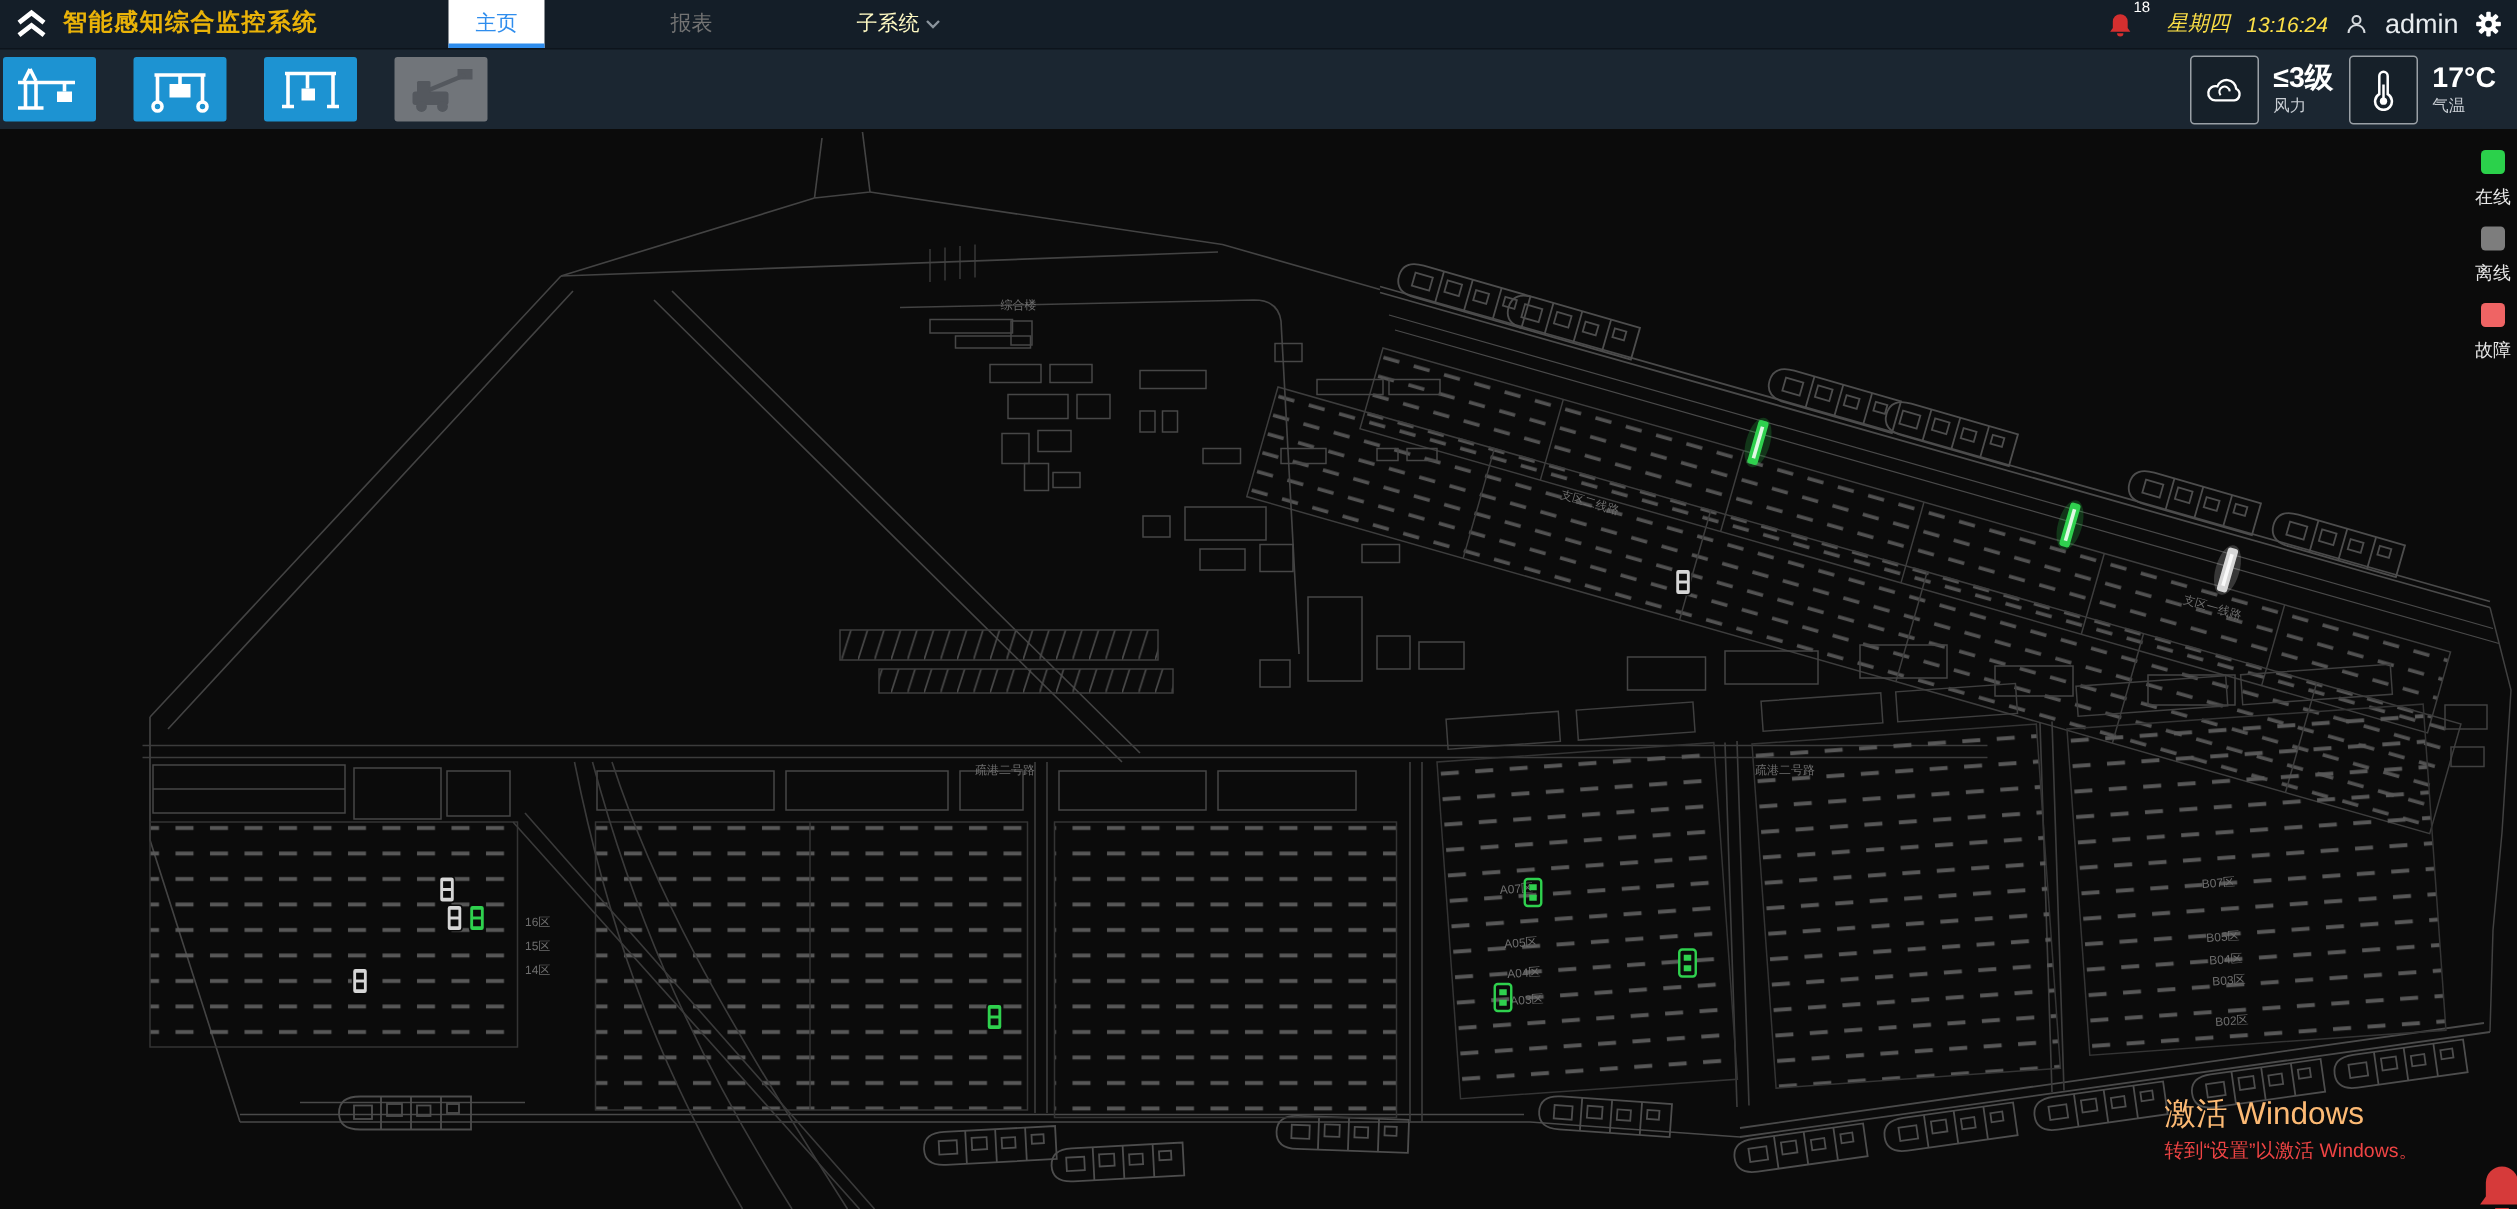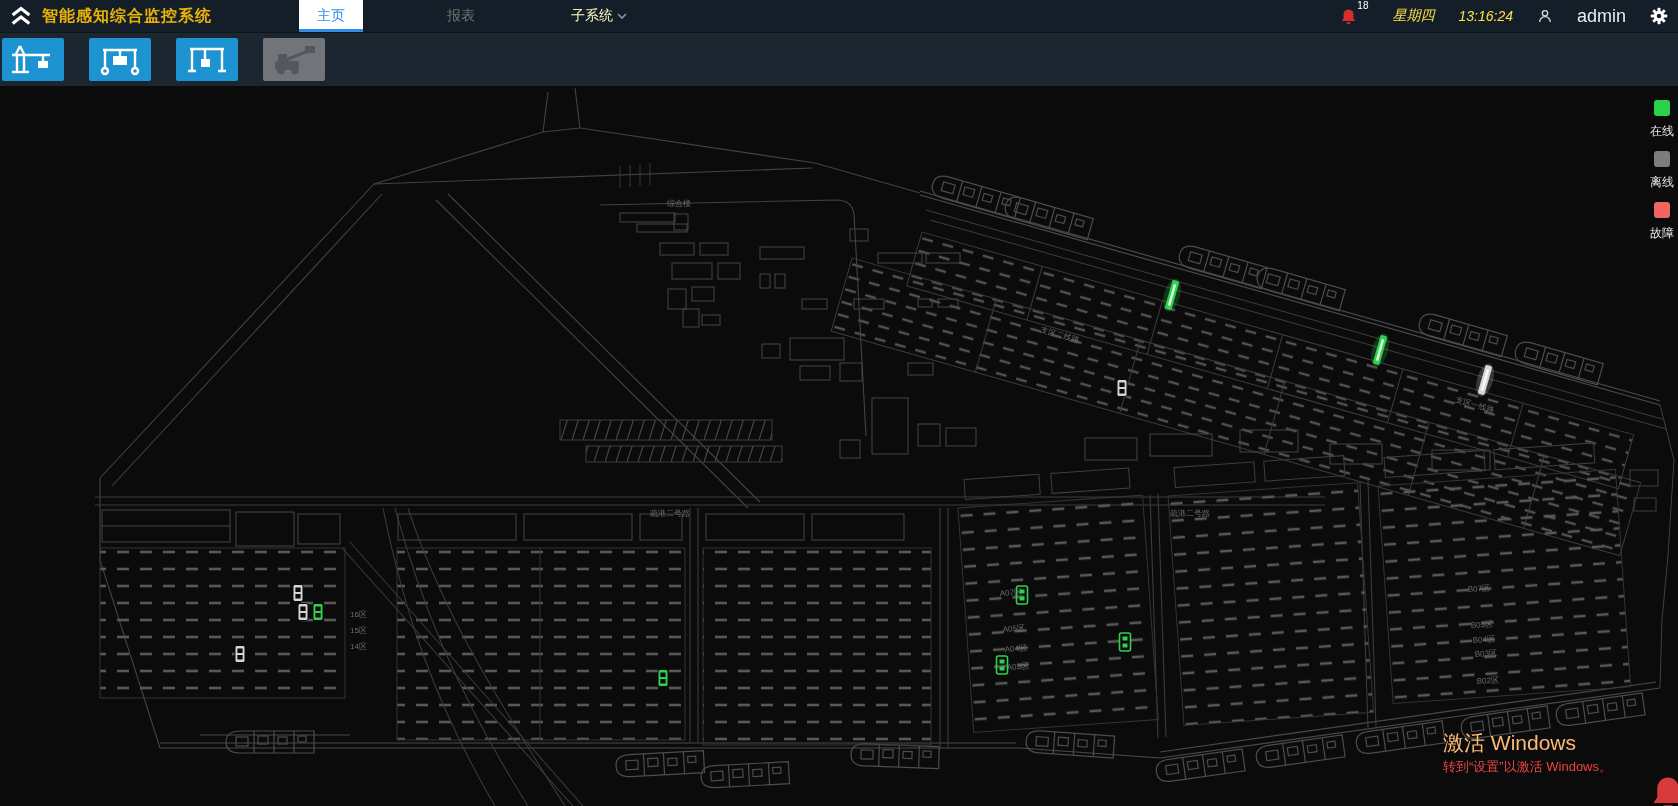--- a/index.html
+++ b/index.html
@@ -8,21 +8,21 @@
   .topbar{position:absolute;left:0;top:0;width:1678px;height:32px;background:#141e28;z-index:30;}
   .logo{position:absolute;left:8px;top:3px;width:26px;height:26px;}
   .app-title{position:absolute;left:42px;top:0;line-height:32px;color:#eab308;font-size:16px;font-weight:bold;letter-spacing:1px;}
   .tabs{position:absolute;left:299px;top:0;height:32px;display:flex;}
   .tab{height:29px;line-height:30px;text-align:center;font-size:14px;color:#737373;border-bottom:3px solid transparent;cursor:pointer;}
   .tab.t1{width:64px;}
   .tab.t2{width:64px;margin-left:66px;}
   .tab.t3{width:84px;margin-left:64px;color:#fef9c3;}
   .tab.active{background:#ffffff;color:#2f8ded;border-bottom-color:#2f8ded;}
   .chev{display:inline-block;margin-left:4px;}
-  .topbar-right{position:absolute;right:10px;top:0;height:32px;display:flex;align-items:center;gap:24px;color:#e8ecef;}
+  .topbar-right{position:absolute;right:10px;top:0;height:32px;display:flex;align-items:center;gap:11px;color:#e8ecef;}
   .bell-wrap{position:relative;display:flex;align-items:flex-start;}
   .badge{position:relative;top:-7px;left:0;font-size:10px;color:#fff;}
   .weekday,.clock{font-size:14px;color:#fde047;font-style:italic;}
   .username{font-size:18px;color:#e8ecef;}
   
   .toolbar{position:absolute;left:0;top:32px;width:1678px;height:53px;background:#1b2631;z-index:25;border-top:1px solid #0d141c;}
   .eqbtns{position:absolute;left:2px;top:5px;display:flex;}
   .eqbtn{width:62px;height:43px;border:none;border-radius:2px;background:#1d93d2;display:flex;align-items:center;justify-content:center;padding:0;cursor:pointer;}
   .eqbtn.inactive{background:#71757a;}
   .eqbtn+.eqbtn{margin-left:25px;}
@@ -138,20 +138,43 @@
           <rect x="5" y="18" width="24" height="9" rx="2"></rect>
           <rect x="8" y="11" width="9" height="8" rx="1"></rect>
           <circle cx="11" cy="28" r="3.6"></circle>
           <circle cx="25" cy="28" r="3.6"></circle>
           <rect x="35" y="3" width="10" height="7"></rect>
         </g>
         <path d="M16 17 L40 7" stroke="#54585e" stroke-width="3" fill="none"></path>
       </svg>
     </button>
   </div>
+  <div class="weather">
+    <div class="wbtn">
+      <svg width="26" height="22" viewBox="0 0 30 24">
+        <path d="M8 20 a5.5 5.5 0 1 1 1.5-10.8 A7.5 7.5 0 0 1 24 11 a4.8 4.8 0 0 1-1.5 9 Z" fill="none" stroke="#ffffff" stroke-width="1.8"></path>
+        <path d="M12 16 a4 4 0 1 1 7-3" fill="none" stroke="#ffffff" stroke-width="1.6"></path>
+      </svg>
+    </div>
+    <div class="wtext">
+      <span class="wbig">≤3级</span>
+      <span class="wsmall">风力</span>
+    </div>
+    <div class="wbtn">
+      <svg width="20" height="28" viewBox="0 0 20 30">
+        <path d="M7 5 a3 3 0 0 1 6 0 V18 a6 6 0 1 1 -6 0 Z" fill="none" stroke="#ffffff" stroke-width="1.8"></path>
+        <path d="M10 11 V21" stroke="#ffffff" stroke-width="1.8"></path>
+        <circle cx="10" cy="23" r="2.6" fill="#ffffff"></circle>
+      </svg>
+    </div>
+    <div class="wtext">
+      <span class="wbig">17°C</span>
+      <span class="wsmall">气温</span>
+    </div>
+  </div>
 </div>
 
 <svg id="map-svg" viewBox="0 85 1678 721">
   <defs>
     <pattern id="rows17" width="23" height="17" patternUnits="userSpaceOnUse">
       <path d="M2 8 H14" stroke="#585858" stroke-width="2.6"></path>
     </pattern>
     <pattern id="rows13" width="21" height="13" patternUnits="userSpaceOnUse">
       <path d="M2 6 H13" stroke="#525252" stroke-width="2.4"></path>
     </pattern>

